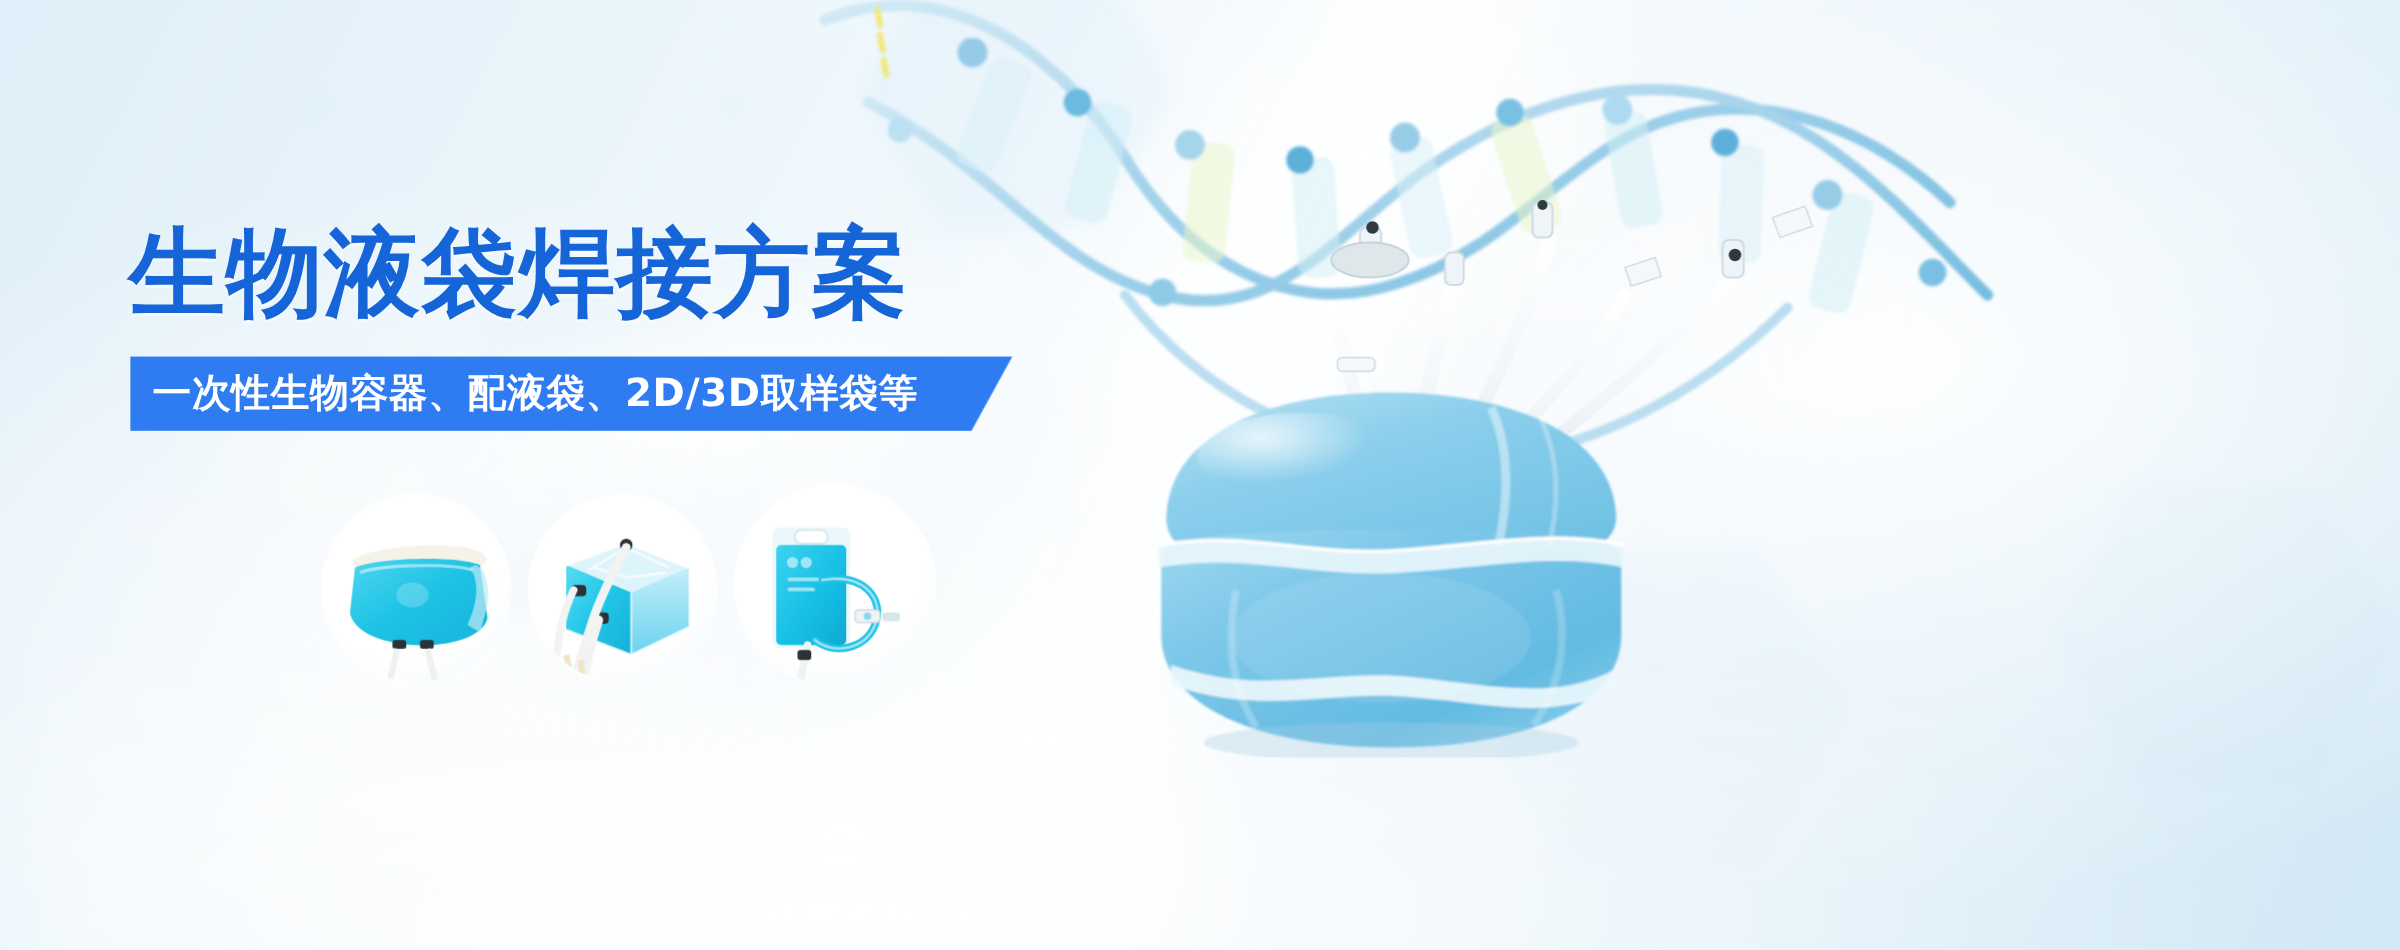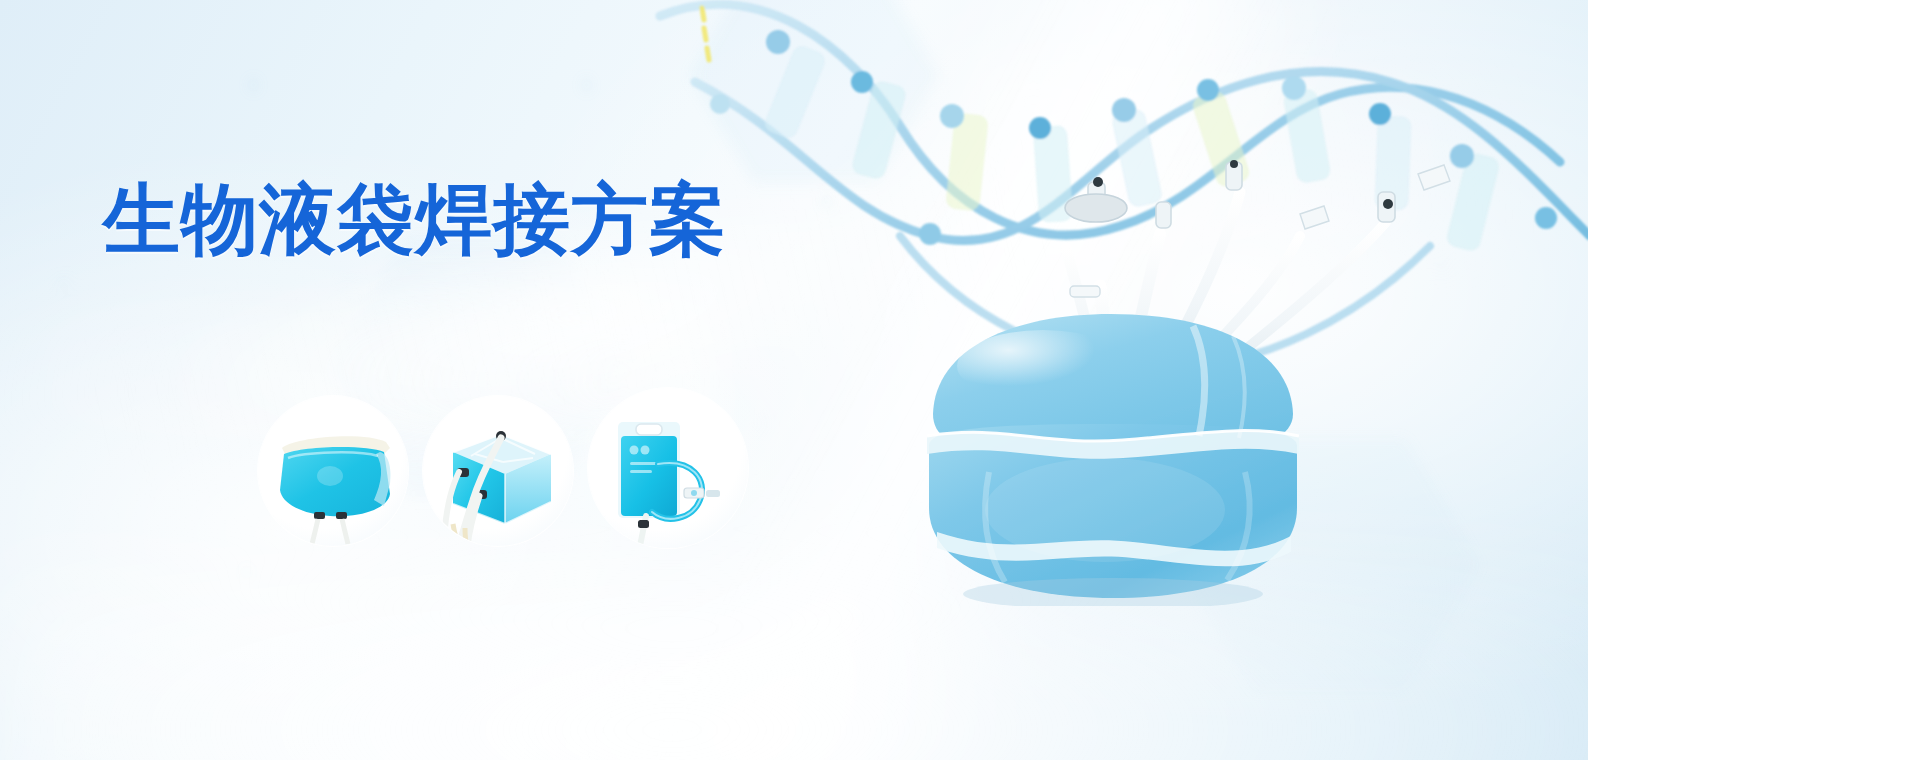--- a/index.html
+++ b/index.html
@@ -1,18 +1,18 @@
 <!DOCTYPE html>
 <html><head>
 <meta charset="utf-8">
 <style>
   html,body{margin:0;padding:0;}
   body{width:1920px;height:760px;overflow:hidden;font-family:"Liberation Sans","DejaVu Sans",sans-serif;}
 
-  #banner{position:relative;width:1588px;height:760px;overflow:hidden;
+  #banner{position:relative;width:1920px;height:760px;overflow:hidden;
     background:
       radial-gradient(1200px 700px at 78% 38%, rgba(255,255,255,.95) 0%, rgba(255,255,255,0) 62%),
       radial-gradient(900px 600px at 18% 70%, rgba(255,255,255,.85) 0%, rgba(255,255,255,0) 65%),
       linear-gradient(118deg,#dfeef8 0%,#eaf5fb 22%,#f6fbfe 46%,#eaf4fb 66%,#dceef8 84%,#d2e8f5 100%);
   }
 
   
   .hexlayer{position:absolute;inset:0;filter:blur(7px);opacity:.55;}
   .hex{position:absolute;border:5px solid rgba(150,200,228,.45);
        clip-path:polygon(25% 3%,75% 3%,100% 50%,75% 97%,25% 97%,0% 50%);}
@@ -217,20 +217,23 @@
       <path d="M96,176 C88,216 92,254 112,286" fill="none" stroke="#ffffff" stroke-width="6" opacity=".25"></path>
       <path d="M352,176 C362,214 356,252 334,284" fill="none" stroke="#ffffff" stroke-width="6" opacity=".22"></path>
       <ellipse cx="212" cy="214" rx="120" ry="52" fill="#ffffff" opacity=".10"></ellipse>
 
       <ellipse cx="220" cy="298" rx="150" ry="16" fill="#a9cfe2" opacity=".35"></ellipse>
     </g>
   </svg>
 
   <div id="headline">生物液袋焊接方案</div>
 
+  <div id="subbar">
+    <span id="subtitle">一次性生物容器、配液袋、2D/3D取样袋等</span>
+  </div>
 
   <div id="thumbs">
 
     <div class="thumb t1">
       <svg viewBox="0 0 150 150" width="150" height="150">
         <defs>
           <linearGradient id="lb1" x1="0" y1="0" x2="1" y2="1">
             <stop offset="0%" stop-color="#4fd6f0"></stop>
             <stop offset="48%" stop-color="#1fc3e6"></stop>
             <stop offset="100%" stop-color="#17b4dc"></stop>

